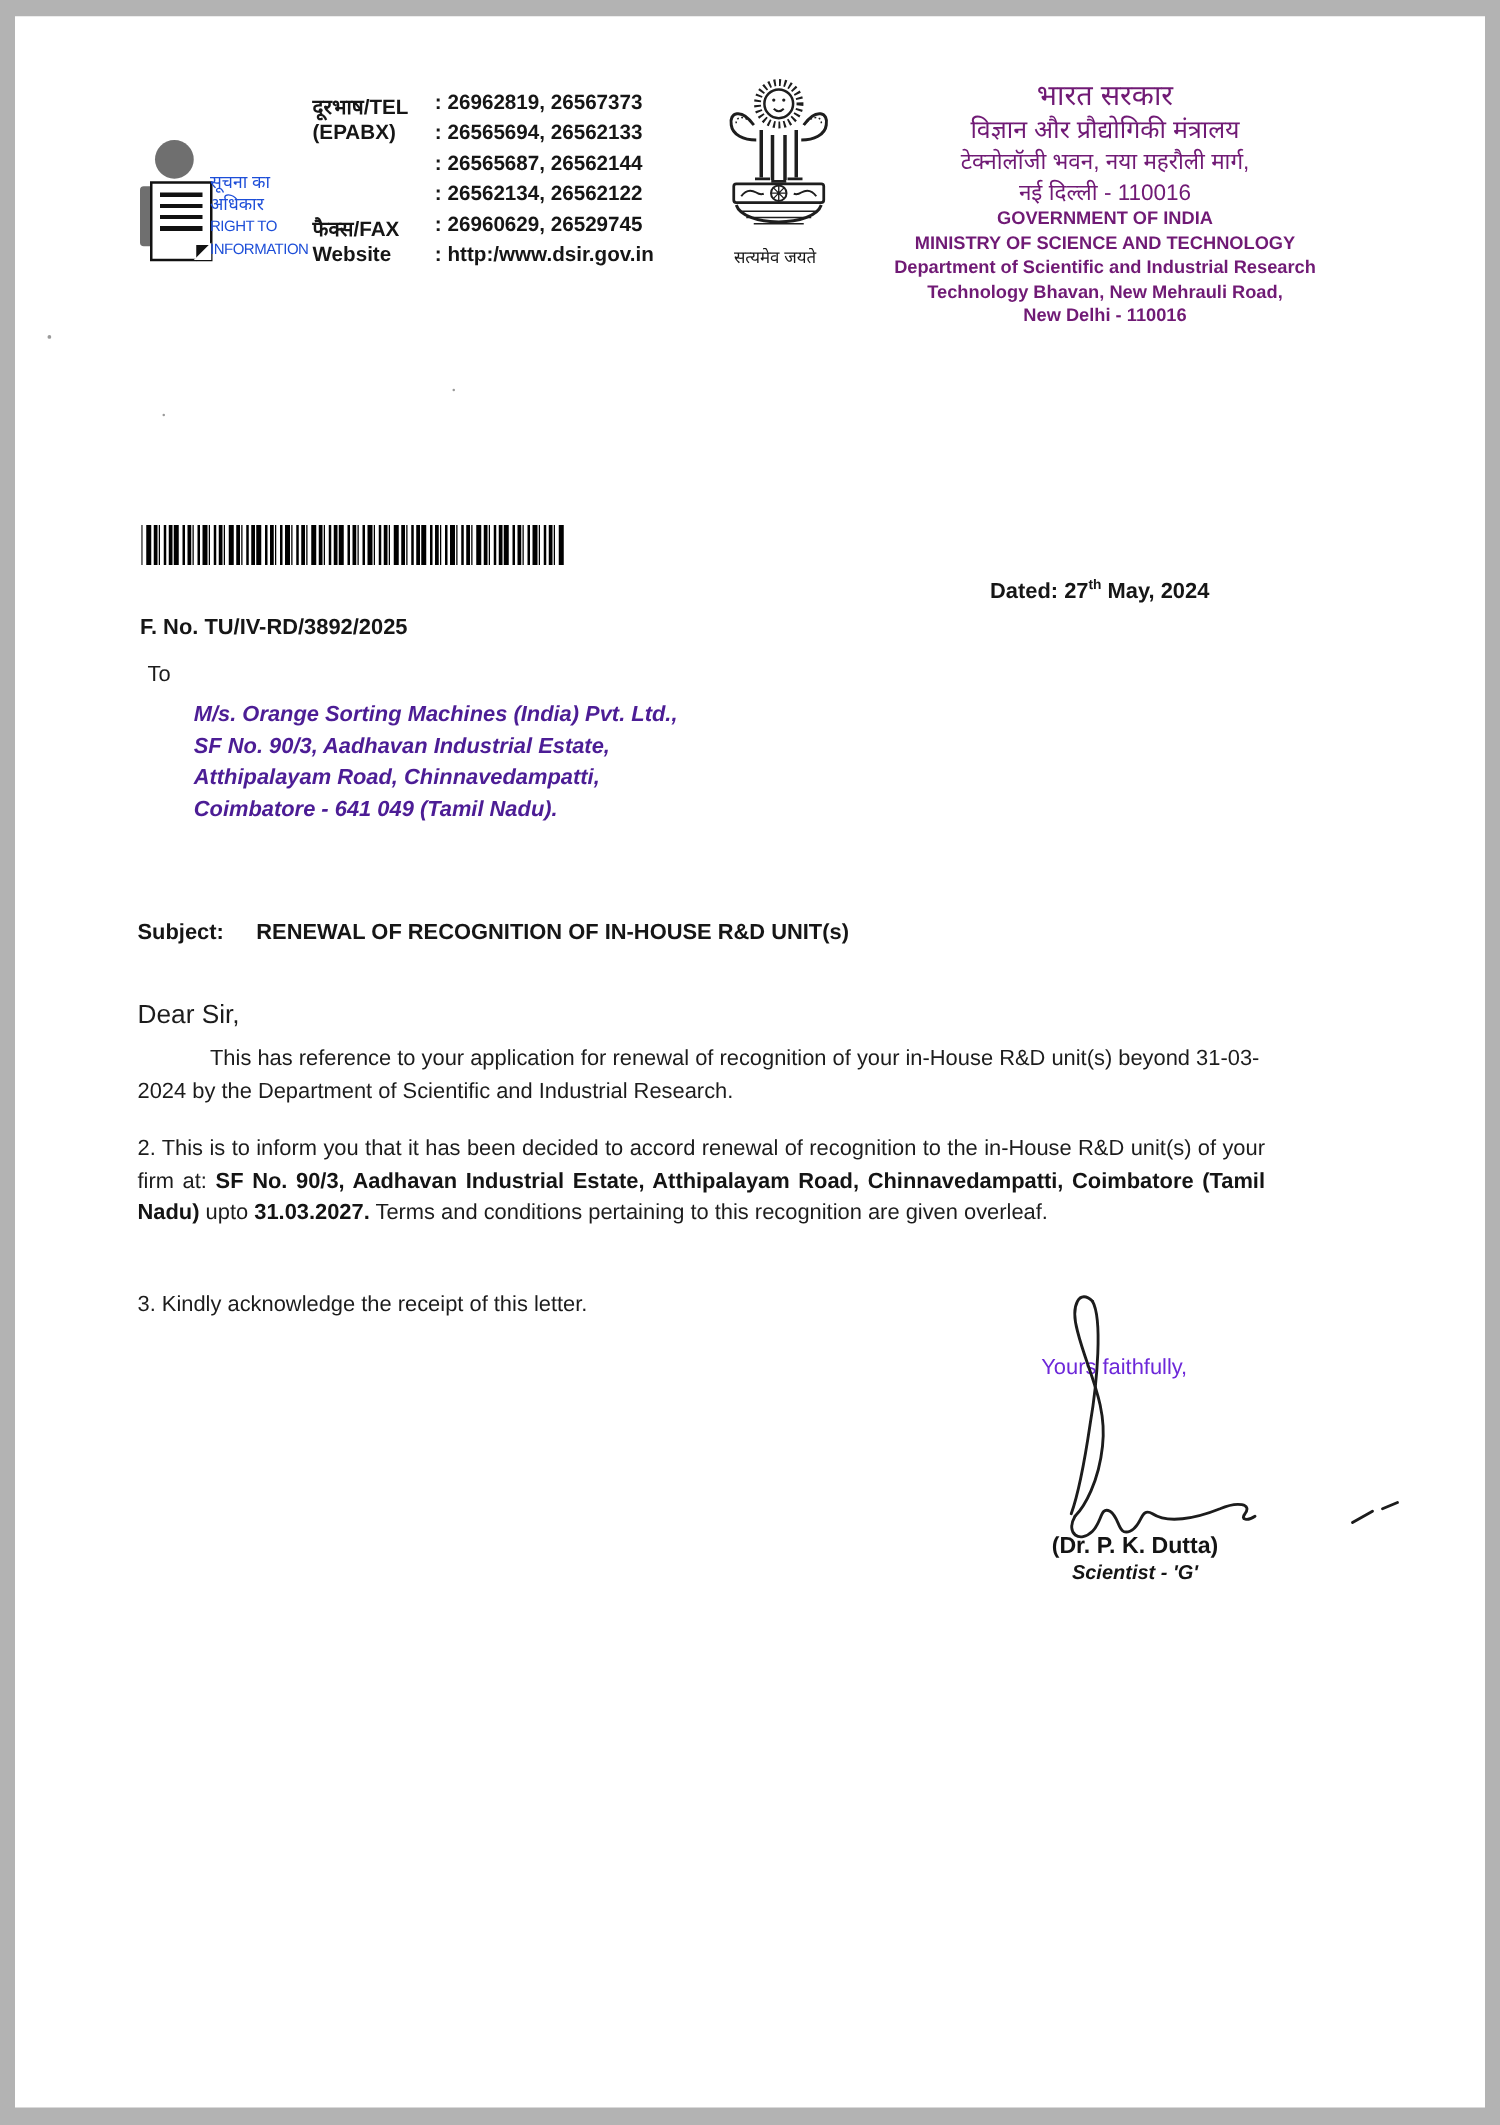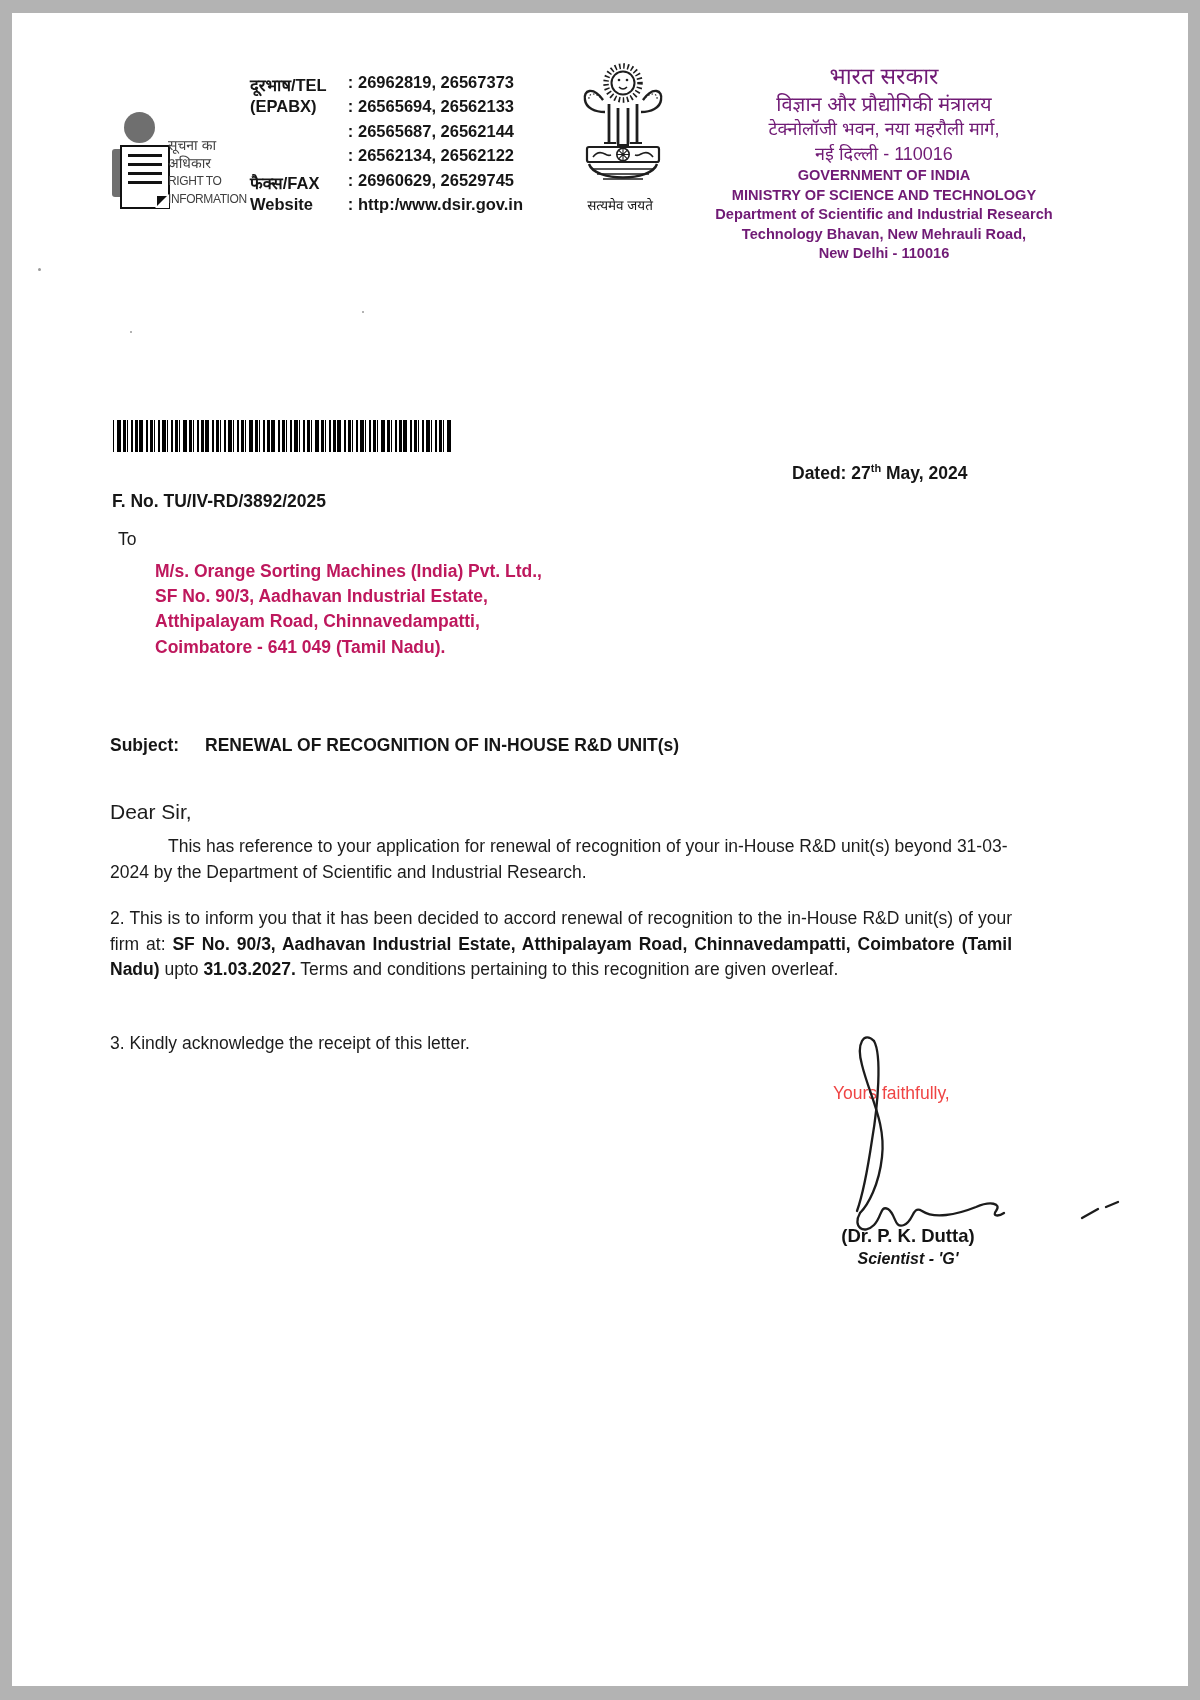--- a/index.html
+++ b/index.html
@@ -28,21 +28,21 @@
     background:repeating-linear-gradient(#111 0 3.5px,#fff 3.5px 9px);
   }
   .rti-doc-fold{
     position:absolute;right:-1px;bottom:-1px;width:0;height:0;
     border-left:14px solid transparent;border-bottom:14px solid #fff;
   }
   .rti-doc-fold2{
     position:absolute;right:-2px;bottom:-2px;width:0;height:0;
     border-top:13px solid #111;border-right:13px solid transparent;
   }
-  .rti-text{position:absolute;left:58px;top:24px;line-height:18px;color:#404040;white-space:nowrap;}
+  .rti-text{position:absolute;left:58px;top:24px;line-height:18px;color:#1d4ed8;white-space:nowrap;}
   .rti-hi{font-size:14px;}
   .rti-en{font-size:12px;font-weight:normal;letter-spacing:-0.4px;}
 
   
   .contact{left:238px;top:60px;font-weight:bold;font-size:16.5px;color:#161616;}
   .c-row{display:flex;height:24.4px;align-items:flex-start;white-space:nowrap;}
   .c-label{width:93px;}
   .c-colon{width:15px;text-align:center;}
 
   
@@ -58,30 +58,30 @@
   .d-hi5{font-size:18px;line-height:24px;}
   .d-en{font-size:14.6px;font-weight:bold;line-height:19.5px;}
 
   
   .barcode{left:101px;top:407px;width:344px;height:32px;font-size:0;white-space:nowrap;overflow:hidden;}
   .barcode span{display:inline-block;height:100%;background:#000;vertical-align:top;}
   .dated{left:780px;top:449px;font-size:17.5px;font-weight:bold;color:#161616;}
   .dated sup{font-size:11px;}
   .fno{left:100px;top:478px;font-size:17.5px;font-weight:bold;color:#161616;}
   .to{left:106px;top:516px;font-size:17.5px;color:#1c1c1c;}
-  .addr{left:143px;top:546px;font-size:17.5px;font-weight:bold;line-height:25.2px;color:#be185d;}
+  .addr{left:143px;top:546px;font-size:17.5px;font-weight:bold;line-height:25.2px;color:#4c1d95;font-style:italic;}
   .subject{left:98px;top:722px;font-size:17.5px;font-weight:bold;color:#161616;}
   .subject .s-text{margin-left:26px;}
   .salute{left:98px;top:787px;font-size:21px;color:#1c1c1c;}
   .para{left:98px;width:902px;font-size:17.5px;line-height:26px;color:#1c1c1c;}
   .p1{top:820px;text-indent:58px;}
   .p2{top:893px;text-align:justify;line-height:25.5px;}
   .p3{top:1017px;}
   .bold{font-weight:bold;color:#141414;}
-  .closing{left:821px;top:1070px;font-size:17.5px;color:#ef4444;}
+  .closing{left:821px;top:1070px;font-size:17.5px;color:#6d28d9;}
   .sig{left:796px;top:1022px;width:330px;height:205px;pointer-events:none;}
   .sig-name{left:776px;top:1212px;width:240px;text-align:center;font-size:18.5px;font-weight:bold;color:#141414;}
   .sig-desig{left:776px;top:1237px;width:240px;text-align:center;font-size:16px;font-weight:bold;color:#141414;font-style:italic;}
 
   .speck{position:absolute;border-radius:50%;background:#9a9a9a;}
 </style>
 </head>
 <body>
 
 <div class="page">

